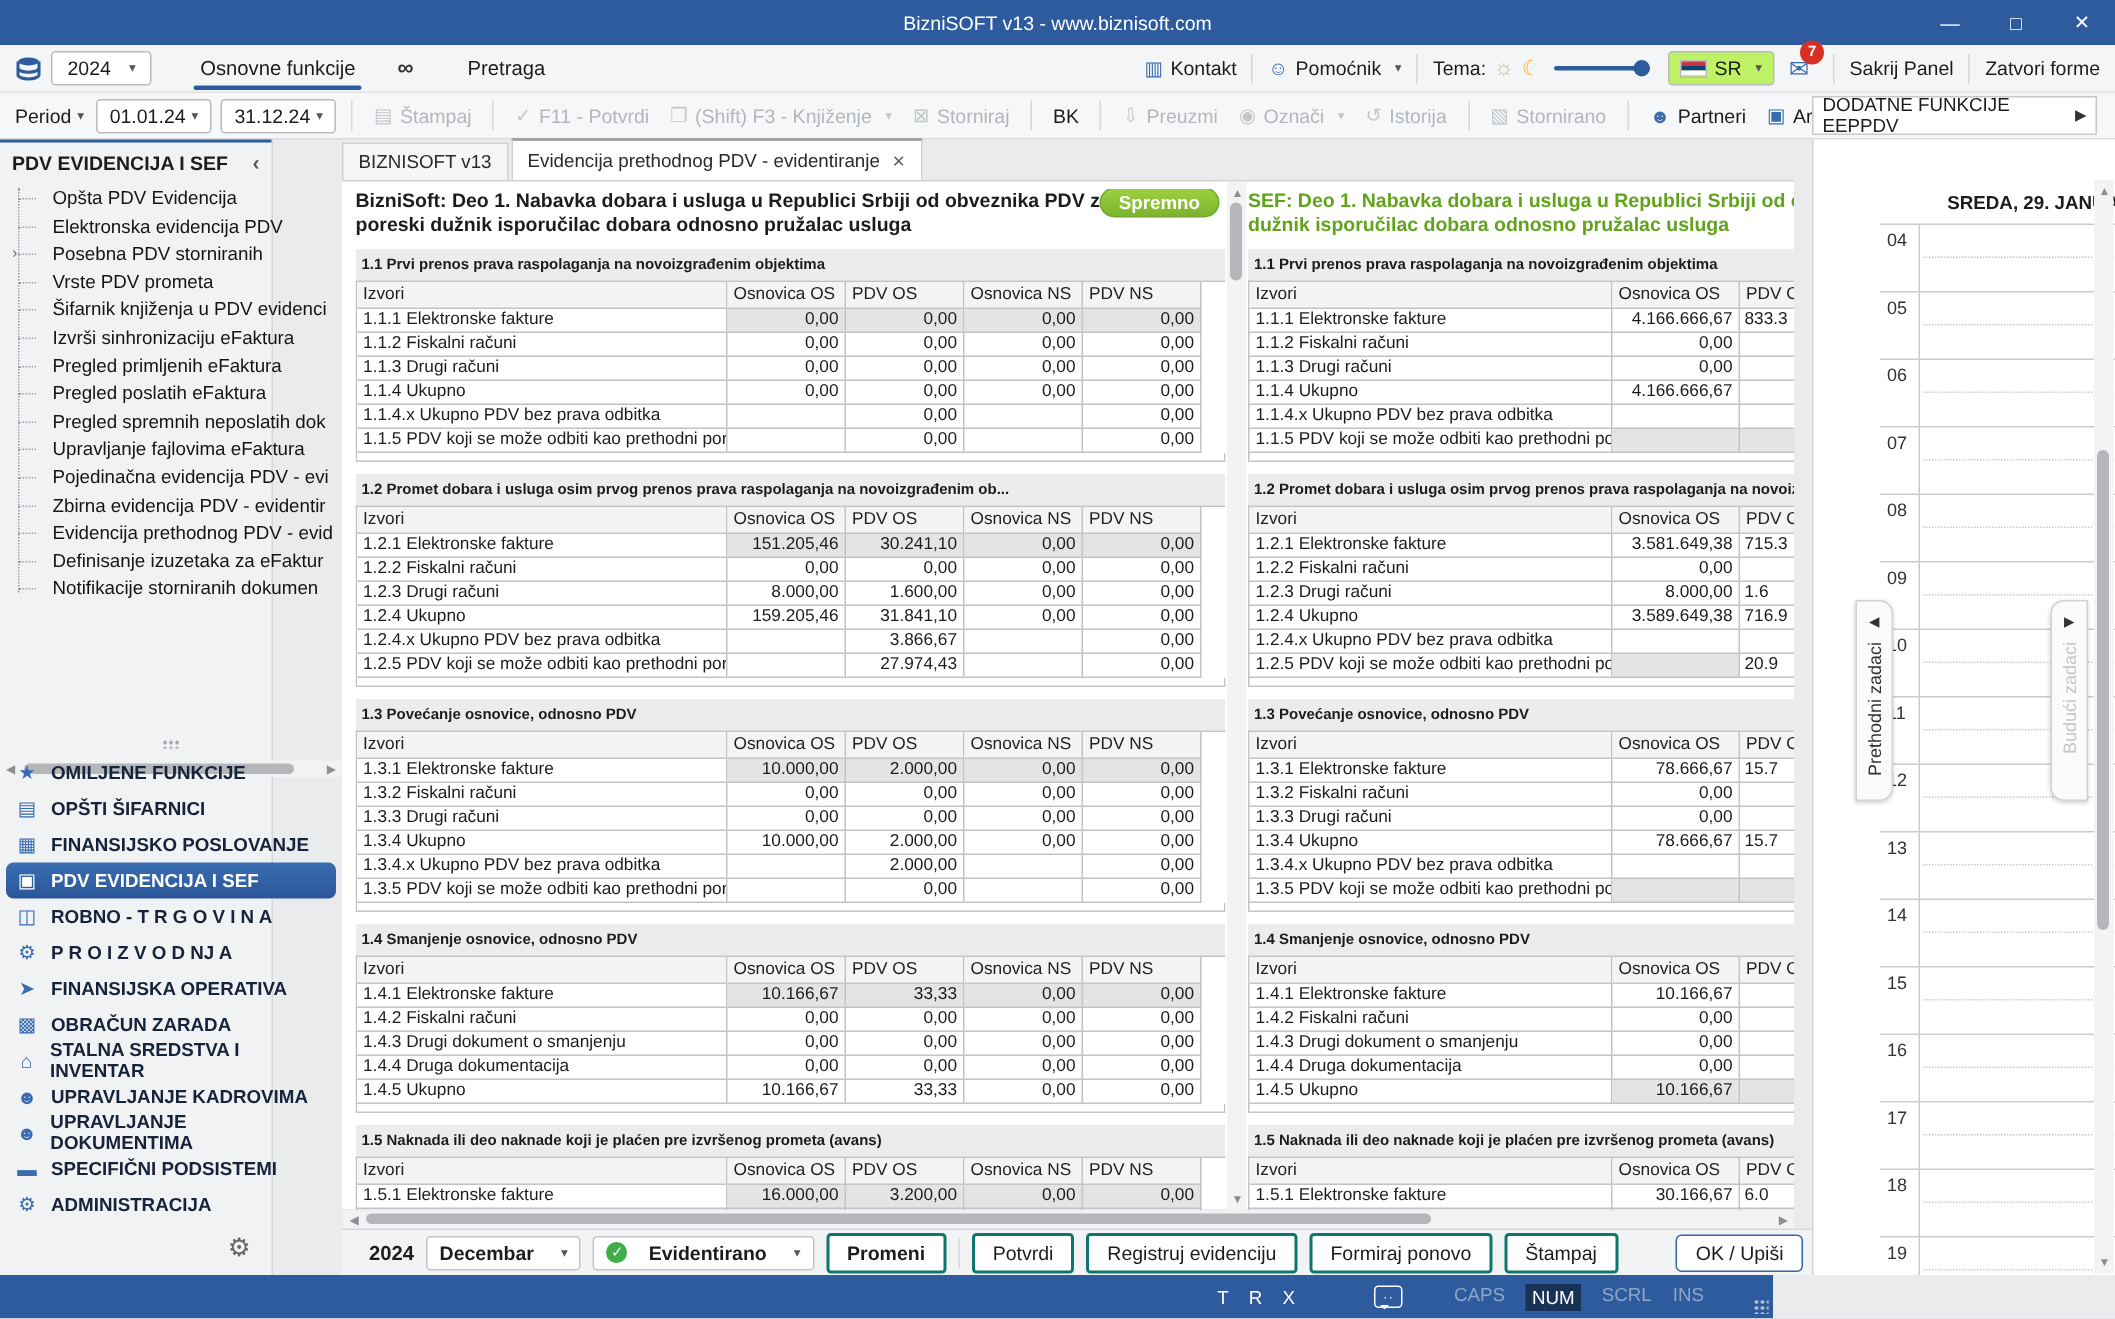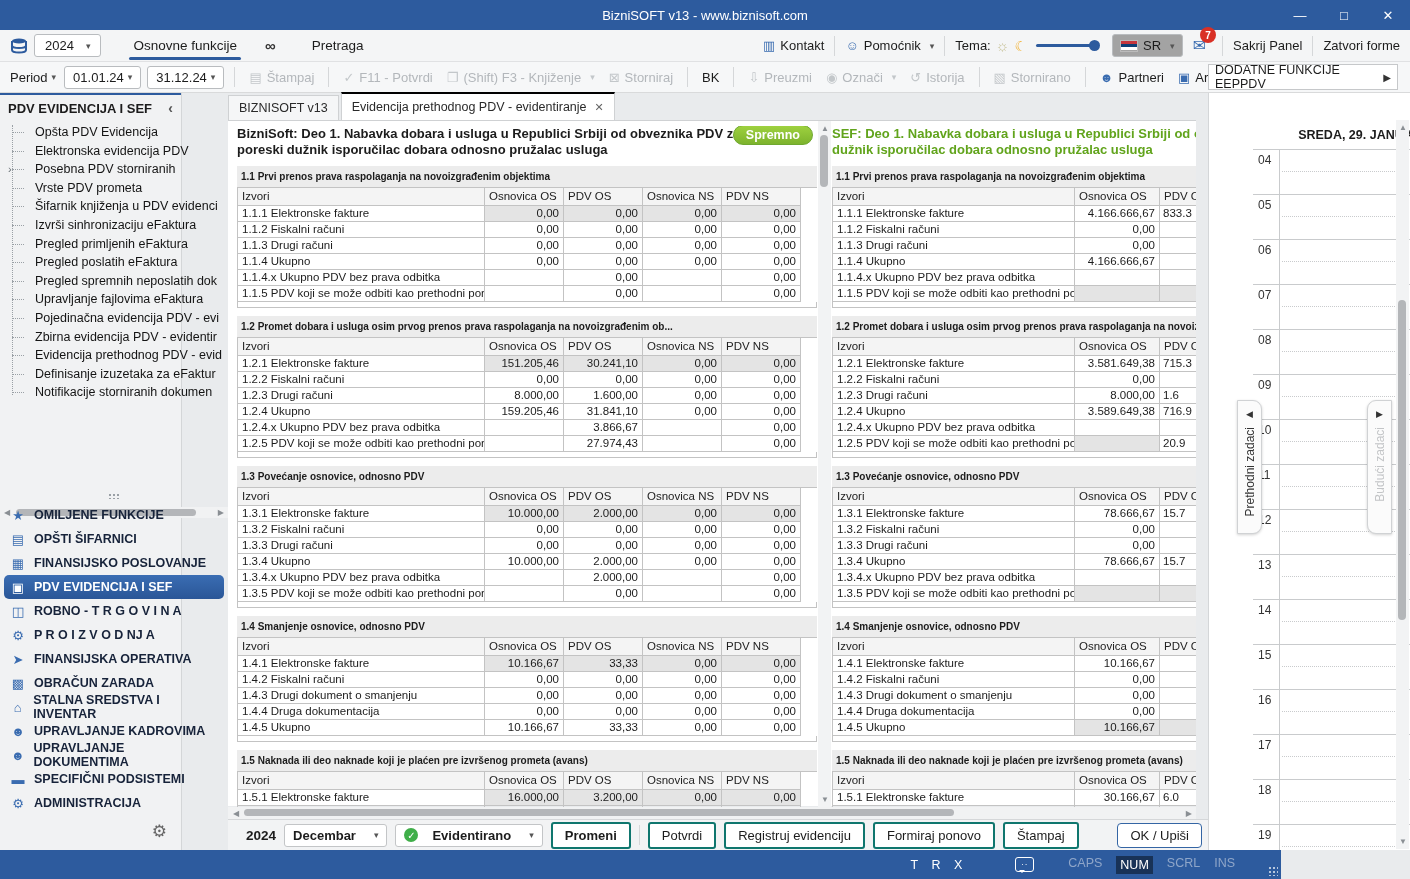--- a/index.html
+++ b/index.html
@@ -22,21 +22,21 @@
   .ribbon-tab .fl::first-letter{text-decoration:underline;}
   .search-glyph{font-weight:bold;font-size:15px;color:#333;margin:0 4px 0 24px;}
   .mb-right{margin-left:auto;display:flex;align-items:center;gap:10px;}
   .mb-item{display:flex;align-items:center;gap:5px;font-size:13px;}
   .mb-sep{width:1px;height:20px;background:#d5d7d9;}
   .blue-glyph{color:#3a6cb0;font-size:13px;}
   .dd::after{content:"▾";font-size:9px;color:#555;margin-left:4px;}
   .theme-slider{width:62px;height:3px;background:#2d5b9e;border-radius:2px;position:relative;margin:0 4px;}
   .theme-slider .knob{position:absolute;right:-2px;top:-4px;width:11px;height:11px;border-radius:50%;background:#2d5b9e;}
   .sun{color:#c9c39a;font-size:15px;} .moon{color:#f2b234;font-size:14px;}
-  .flagbox{display:flex;align-items:center;gap:5px;background:#a3a3a3;border:1px solid #b9bcbf;border-radius:3px;padding:3px 7px;}
+  .flagbox{display:flex;align-items:center;gap:5px;background:#bef264;border:1px solid #b9bcbf;border-radius:3px;padding:3px 7px;}
   .flag{width:18px;height:12px;display:flex;flex-direction:column;border:1px solid #bbb;box-sizing:border-box;}
   .flag i{flex:1;} .flag i:nth-child(1){background:#c6363c;} .flag i:nth-child(2){background:#0c4076;} .flag i:nth-child(3){background:#fff;}
   .mail-wrap{position:relative;padding-right:6px;}
   .mail-glyph{color:#3a6cb0;font-size:16px;}
   .mail-badge{position:absolute;top:-9px;right:-4px;background:#d93025;color:#fff;border-radius:50%;
               width:16px;height:16px;font-size:10px;display:flex;align-items:center;justify-content:center;font-weight:bold;}
   
   .toolbar{position:absolute;left:0;top:62px;width:1410px;height:31px;background:#f6f7f8;border-bottom:1px solid #d9dadb;
            display:flex;align-items:center;padding:0 8px;box-sizing:border-box;gap:6px;}
   .tb-label{display:flex;align-items:center;font-size:13px;padding:0 2px;}
@@ -74,21 +74,21 @@
   .hsb{position:relative;background:#f1f2f3;}
   .hsb .thumb{position:absolute;top:2px;height:7px;background:#b4b6b9;border-radius:4px;}
   .hsb .arr{position:absolute;top:1px;color:#8a8f94;font-size:8px;}
   .vsb{position:absolute;background:#f2f3f4;}
   .vsb .thumb{position:absolute;left:2px;width:8px;background:#b4b6b9;border-radius:4px;}
   .vsb .arr{position:absolute;left:3px;color:#8a8f94;font-size:8px;}
   
   .tabstrip{position:absolute;display:flex;align-items:flex-end;height:27px;background:#e9ebed;}
   .tab{display:flex;align-items:center;gap:8px;height:24px;padding:0 10px;font-size:12.5px;
        background:#f5f6f7;border:1px solid #cfd1d3;border-bottom:none;margin-right:2px;color:#2a2a2a;white-space:nowrap;}
-  .tab.active{background:#fff;border-top:2px solid #000000;height:26px;}
+  .tab.active{background:#fff;border-top:2px solid #a3a3a3;height:26px;}
   .tab .x{color:#666;font-size:11px;}
   .main-content{position:absolute;left:228px;top:120px;width:968px;height:686px;background:#fff;border-top:1px solid #cfd1d3;box-sizing:border-box;}
   .panel{position:absolute;top:5px;height:681px;overflow:hidden;}
   .panel-title{font-weight:bold;font-size:13px;line-height:16px;white-space:nowrap;overflow:hidden;}
   .panel-title.green{color:#61a41c;}
   .badge{position:absolute;right:4px;top:-1px;background:linear-gradient(#9ed13f,#7db32d);border:1px solid #6fa82f;
          color:#fff;font-weight:bold;font-size:12.5px;padding:2px 12px;border-radius:11px;}
   .tbl-section{margin-top:8px;}
   .tbl-title{background:#ececec;font-weight:bold;font-size:10px;height:21px;line-height:21px;padding-left:4px;
              white-space:nowrap;overflow:hidden;}
@@ -126,21 +126,21 @@
   .hour-body{flex:1;position:relative;}
   .hour-body::after{content:"";position:absolute;left:2px;right:2px;top:21px;border-top:1px dotted #c9cbcd;}
   .vtab{position:absolute;width:25px;height:134px;background:#fbfbfb;border:1px solid #d0d2d4;
         box-shadow:0 1px 3px rgba(0,0,0,.18);display:flex;flex-direction:column;align-items:center;padding-top:8px;box-sizing:border-box;}
   .vtab .varr{font-size:9px;color:#333;margin-bottom:8px;}
   .vtab .vtxt{writing-mode:vertical-rl;transform:rotate(180deg);font-size:12px;color:#333;}
   .vtab.ghost .vtxt{color:#c3c5c7;}
   .vtab.left{left:1237px;top:400px;border-radius:0 9px 9px 0;}
   .vtab.right{left:1367px;top:400px;border-radius:9px 0 0 9px;}
   
-  .statusbar{position:absolute;left:0;top:850px;width:1281px;height:29px;background:#2d5b9e;color:#fff;
+  .statusbar{position:absolute;left:0;top:850px;width:1182px;height:29px;background:#2d5b9e;color:#fff;
              display:flex;align-items:center;justify-content:flex-end;gap:18px;padding-right:46px;box-sizing:border-box;font-size:12.5px;}
   .trx{letter-spacing:5px;margin-right:30px;}
   .bubble{width:17px;height:13px;border:1.6px solid #fff;border-radius:3px;position:relative;display:flex;align-items:center;justify-content:center;
           font-size:8px;letter-spacing:1px;margin-right:16px;}
   .bubble::after{content:"";position:absolute;left:3px;bottom:-5px;border:3px solid transparent;border-top-color:#fff;}
   .flag-k{color:#8fa6c9;} .flag-k.on{color:#fff;background:rgba(0,0,0,.45);padding:2px 4px;}
   .grip{position:absolute;right:3px;bottom:3px;width:10px;height:10px;
         background:radial-gradient(circle,rgba(255,255,255,.65) 1px,transparent 1.3px);background-size:4px 4px;}
 </style>
 </head>

